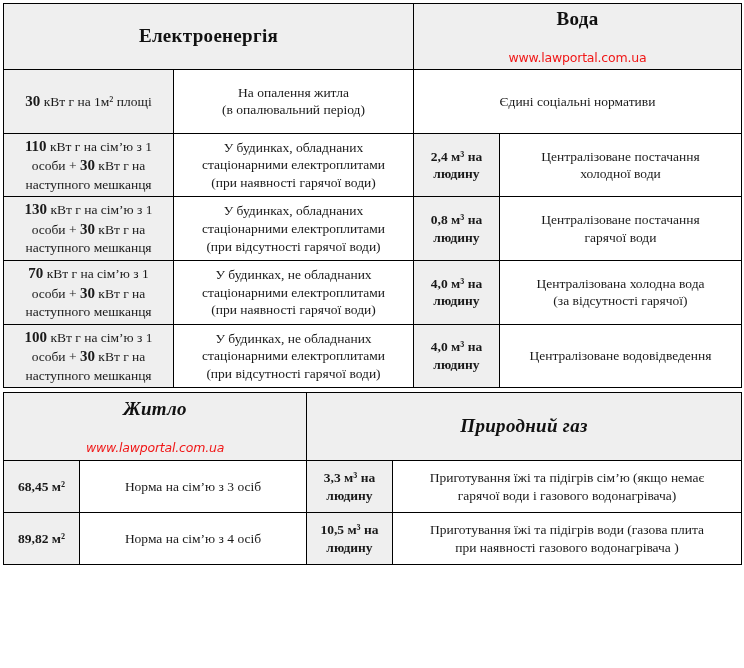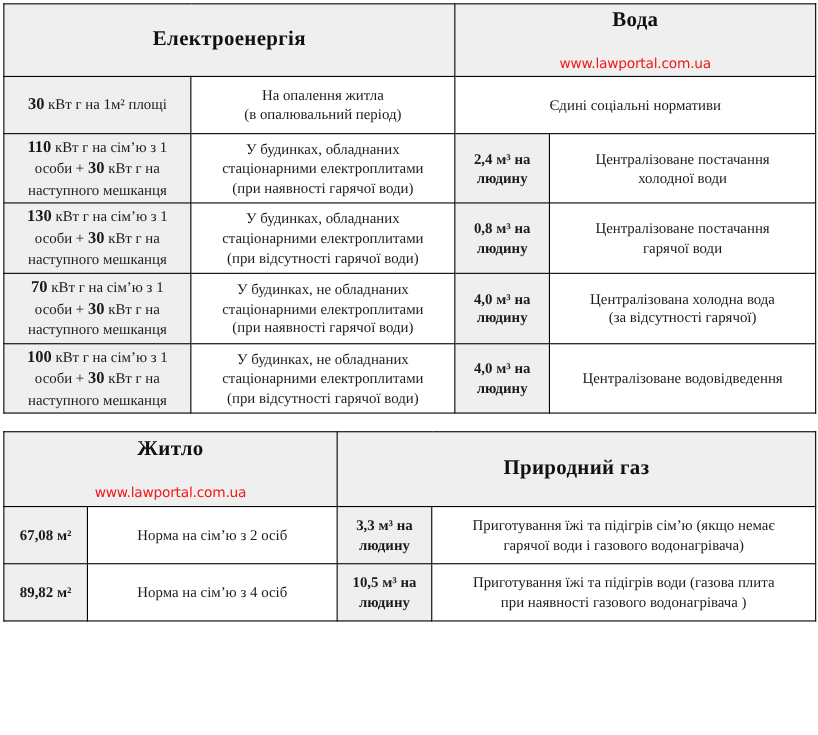--- a/index.html
+++ b/index.html
@@ -88,24 +88,24 @@
     left: 3px;
     top: 392px;
     width: 738px;
   }
   #table2 col.d1 { width:  76px; }
   #table2 col.d2 { width: 227px; }
   #table2 col.d3 { width:  86px; }
   #table2 col.d4 { width: 349px; }
 
   .r-h1 { height: 62px; }
-  .r-1  { height: 52px; }
+  .r-1  { height: 64px; }
   .r-n  { height: 62px; margin-left: 31px; }
 
-  .r2-h { height: 68px; }
+  .r2-h { height: 68px; font-style: italic; }
   .r2-n { height: 52px; }
 </style>
 </head>
 <body>
 
 <div class="page">
 
   <table id="table1" class="norm-table">
     <colgroup>
       <col class="c1">
@@ -237,24 +237,24 @@
         </td>
         <td class="hdr" colspan="2">
           <span class="hdr-title solo">Природний газ</span>
         </td>
       </tr>
 
 
 
       <tr class="r2-n">
         <td class="shade">
-          <b>67,08 м²</b>
-        </td>
-        <td class="plain">
-          <span>Норма на сім’ю з 2 осіб</span>
+          <b>68,45 м²</b>
+        </td>
+        <td class="plain">
+          <span>Норма на сім’ю з 3 осіб</span>
         </td>
         <td class="shade">
           <span class="l2"><b>3,3 м³ на</b></span>
           <span class="l2"><b>людину</b></span>
         </td>
         <td class="plain">
           <span class="l2">Приготування їжі та підігрів сімʼю (якщо немає</span>
           <span class="l2">гарячої води і газового водонагрівача)</span>
         </td>
       </tr>

